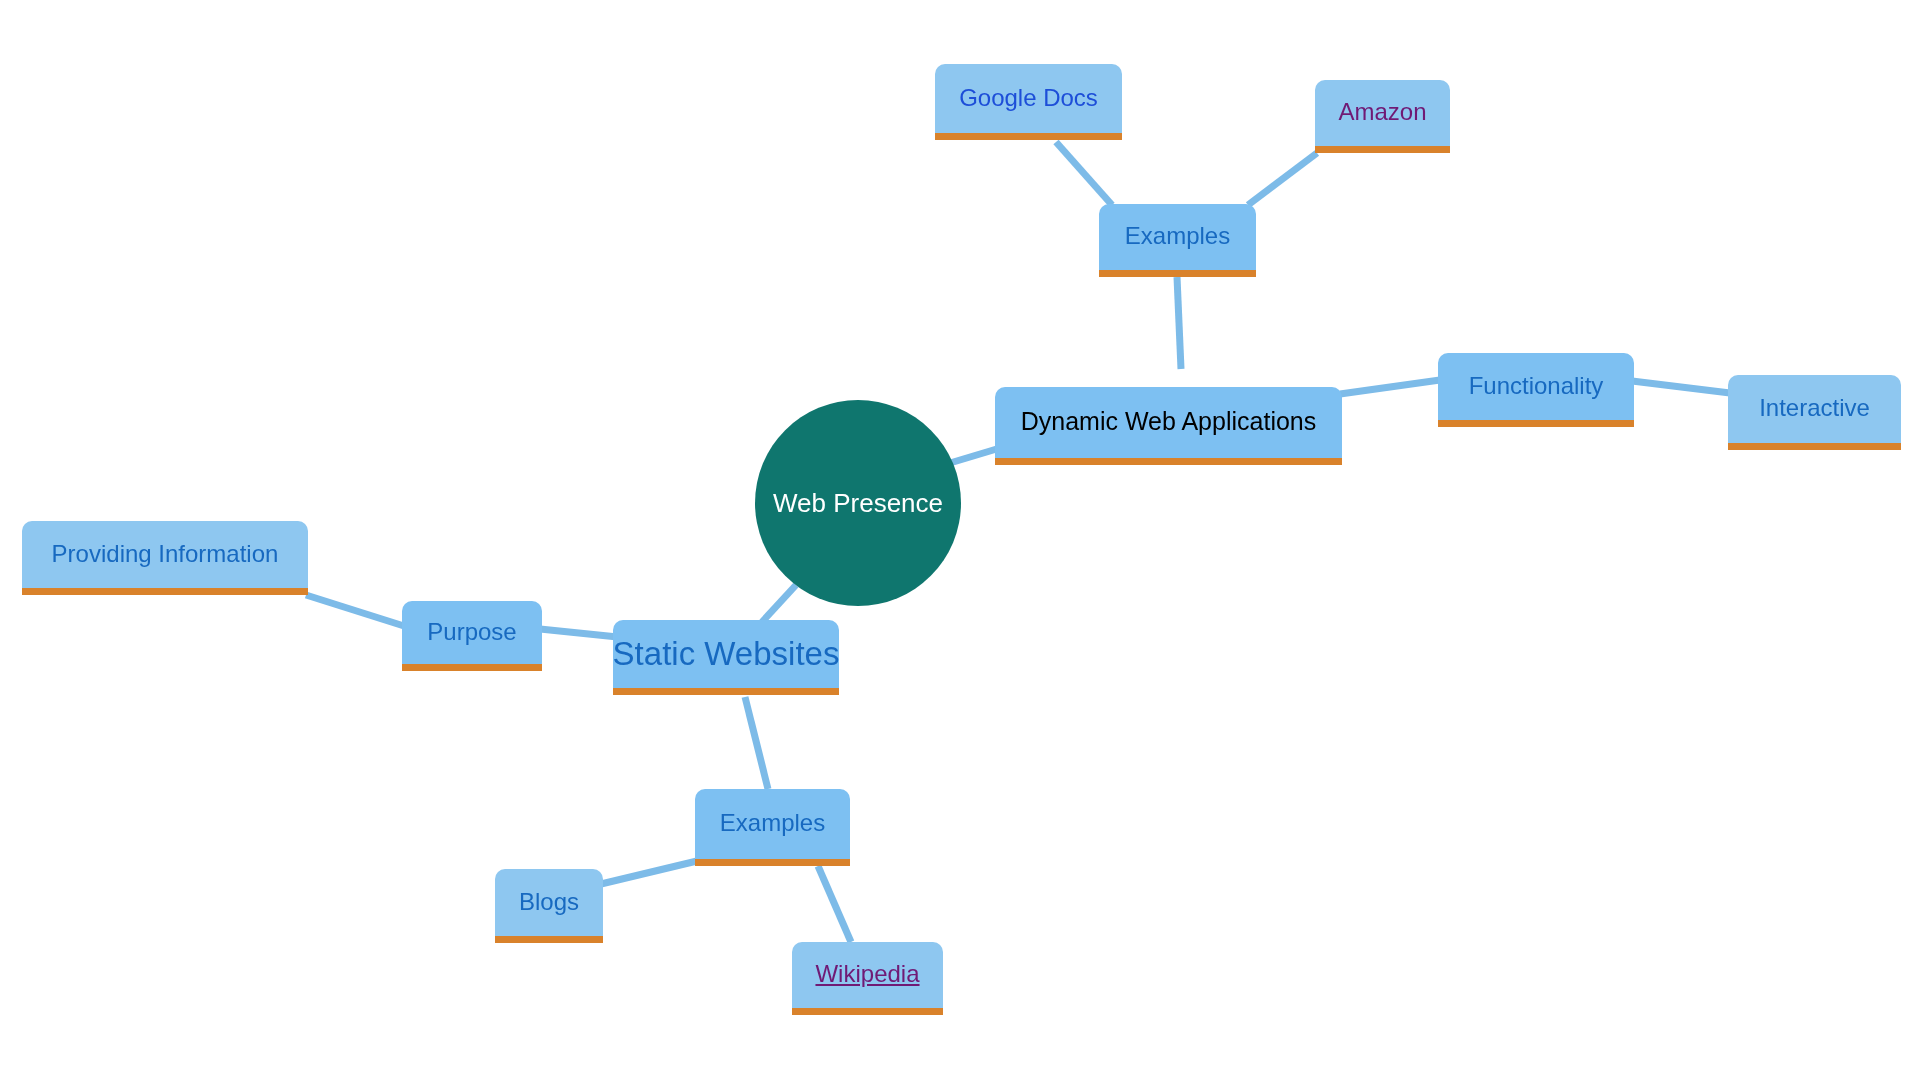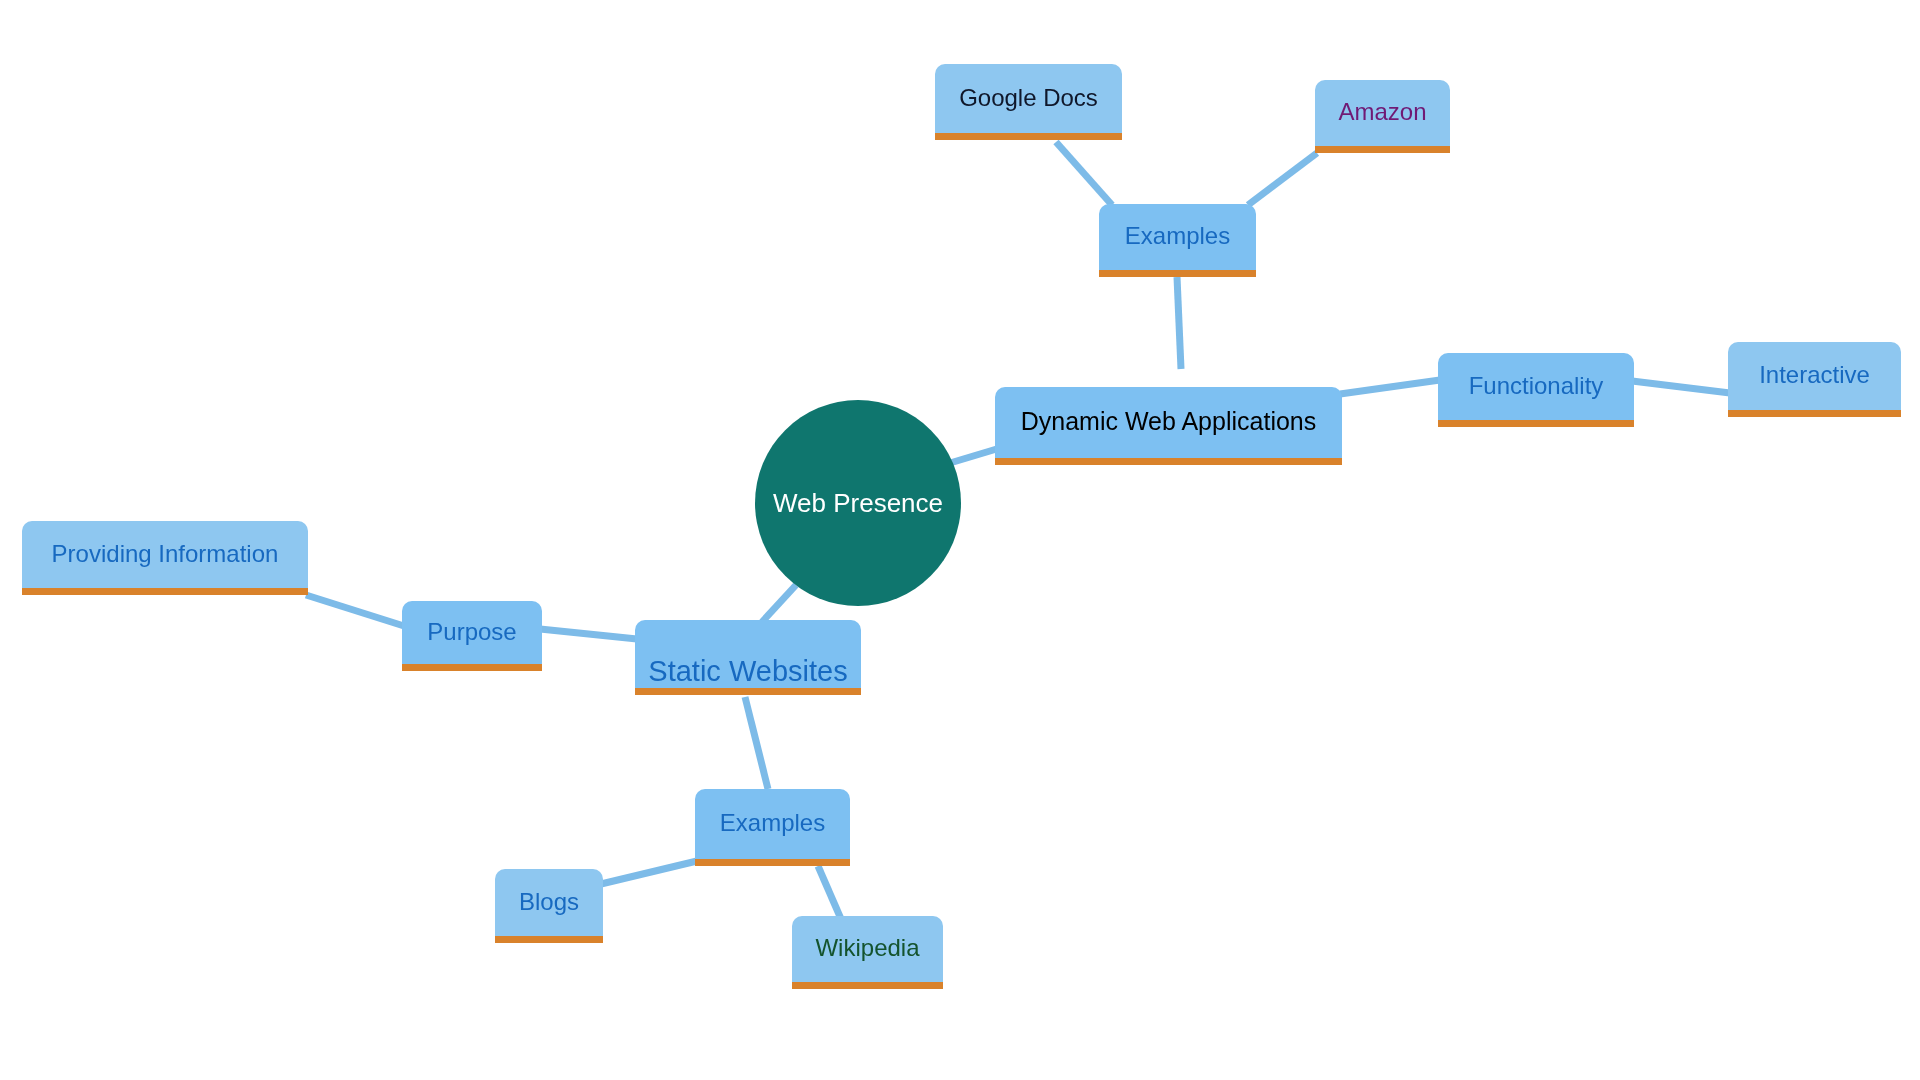--- a/index.html
+++ b/index.html
@@ -78,49 +78,49 @@
       <line x1="796" y1="585" x2="762" y2="622" stroke="#7dbbe8" stroke-width="7" stroke-linecap="butt"></line>
       <line x1="637" y1="639" x2="540" y2="629" stroke="#7dbbe8" stroke-width="7" stroke-linecap="butt"></line>
       <line x1="404" y1="626" x2="306" y2="595" stroke="#7dbbe8" stroke-width="7" stroke-linecap="butt"></line>
       <line x1="745" y1="697" x2="768" y2="789" stroke="#7dbbe8" stroke-width="7" stroke-linecap="butt"></line>
       <line x1="697" y1="861" x2="601" y2="884" stroke="#7dbbe8" stroke-width="7" stroke-linecap="butt"></line>
       <line x1="818" y1="866" x2="851" y2="942" stroke="#7dbbe8" stroke-width="7" stroke-linecap="butt"></line>
     </svg>
 <div class="root-node" style="left: 755px; top: 400px; width: 206px; height: 206px; background: #0f766e; color: rgb(255, 255, 255); font-size: 26px;">
       <span class="root-label">Web Presence</span>
     </div>
-    <div class="node-box" style="left: 935px; top: 64px; width: 187px; height: 76px; font-size: 24px; color: #0f172a; border-bottom-color: rgb(217, 130, 43);">
+    <div class="node-box" style="left: 935px; top: 64px; width: 187px; height: 76px; font-size: 24px; color: #1d4ed8; border-bottom-color: rgb(217, 130, 43);">
       <span class="node-label">Google Docs</span>
     </div>
     <div class="node-box" style="left: 1315px; top: 80px; width: 135px; height: 73px; font-size: 24px; color: #701a75; border-bottom-color: rgb(217, 130, 43);">
       <span class="node-label">Amazon</span>
     </div>
     <div class="node-box branch" style="left: 1099px; top: 204px; width: 157px; height: 73px; font-size: 24px; color: rgb(23, 105, 192); border-bottom-color: rgb(217, 130, 43);">
       <span class="node-label">Examples</span>
     </div>
     <div class="node-box branch" style="left: 995px; top: 369px; width: 347px; height: 78px; font-size: 25px; color: #000000; border-bottom-color: rgb(217, 130, 43); margin-top: 18px;">
       <span class="node-label">Dynamic Web Applications</span>
     </div>
     <div class="node-box branch" style="left: 1438px; top: 353px; width: 196px; height: 74px; font-size: 24px; color: rgb(23, 105, 192); border-bottom-color: rgb(217, 130, 43);">
       <span class="node-label">Functionality</span>
     </div>
-    <div class="node-box" style="left: 1728px; top: 342px; width: 173px; height: 75px; font-size: 24px; color: rgb(23, 105, 192); border-bottom-color: rgb(217, 130, 43);">
+    <div class="node-box" style="left: 1728px; top: 375px; width: 173px; height: 75px; font-size: 24px; color: rgb(23, 105, 192); border-bottom-color: rgb(217, 130, 43);">
       <span class="node-label">Interactive</span>
     </div>
     <div class="node-box" style="left: 22px; top: 521px; width: 286px; height: 74px; font-size: 24px; color: rgb(23, 105, 192); border-bottom-color: rgb(217, 130, 43);">
       <span class="node-label">Providing Information</span>
     </div>
     <div class="node-box branch" style="left: 402px; top: 601px; width: 140px; height: 70px; font-size: 24px; color: rgb(23, 105, 192); border-bottom-color: rgb(217, 130, 43);">
       <span class="node-label">Purpose</span>
     </div>
-    <div class="node-box branch" style="left: 635px; top: 620px; width: 226px; height: 75px; font-size: 29px; color: rgb(23, 105, 192); border-bottom-color: rgb(217, 130, 43); align-items: flex-end;">
+    <div class="node-box branch" style="left: 613px; top: 620px; width: 226px; height: 75px; font-size: 33px; color: rgb(23, 105, 192); border-bottom-color: rgb(217, 130, 43);">
       <span class="node-label">Static Websites</span>
     </div>
     <div class="node-box branch" style="left: 695px; top: 789px; width: 155px; height: 77px; font-size: 24px; color: rgb(23, 105, 192); border-bottom-color: rgb(217, 130, 43);">
       <span class="node-label">Examples</span>
     </div>
     <div class="node-box" style="left: 495px; top: 869px; width: 108px; height: 74px; font-size: 24px; color: rgb(23, 105, 192); border-bottom-color: rgb(217, 130, 43);">
       <span class="node-label">Blogs</span>
     </div>
-    <div class="node-box" style="left: 792px; top: 916px; width: 151px; height: 73px; font-size: 24px; color: #14532d; border-bottom-color: rgb(217, 130, 43);">
+    <div class="node-box" style="left: 792px; top: 942px; width: 151px; height: 73px; font-size: 24px; color: #701a75; border-bottom-color: rgb(217, 130, 43); text-decoration: underline;">
       <span class="node-label">Wikipedia</span>
     </div>
   </div>
 
 </body></html>

